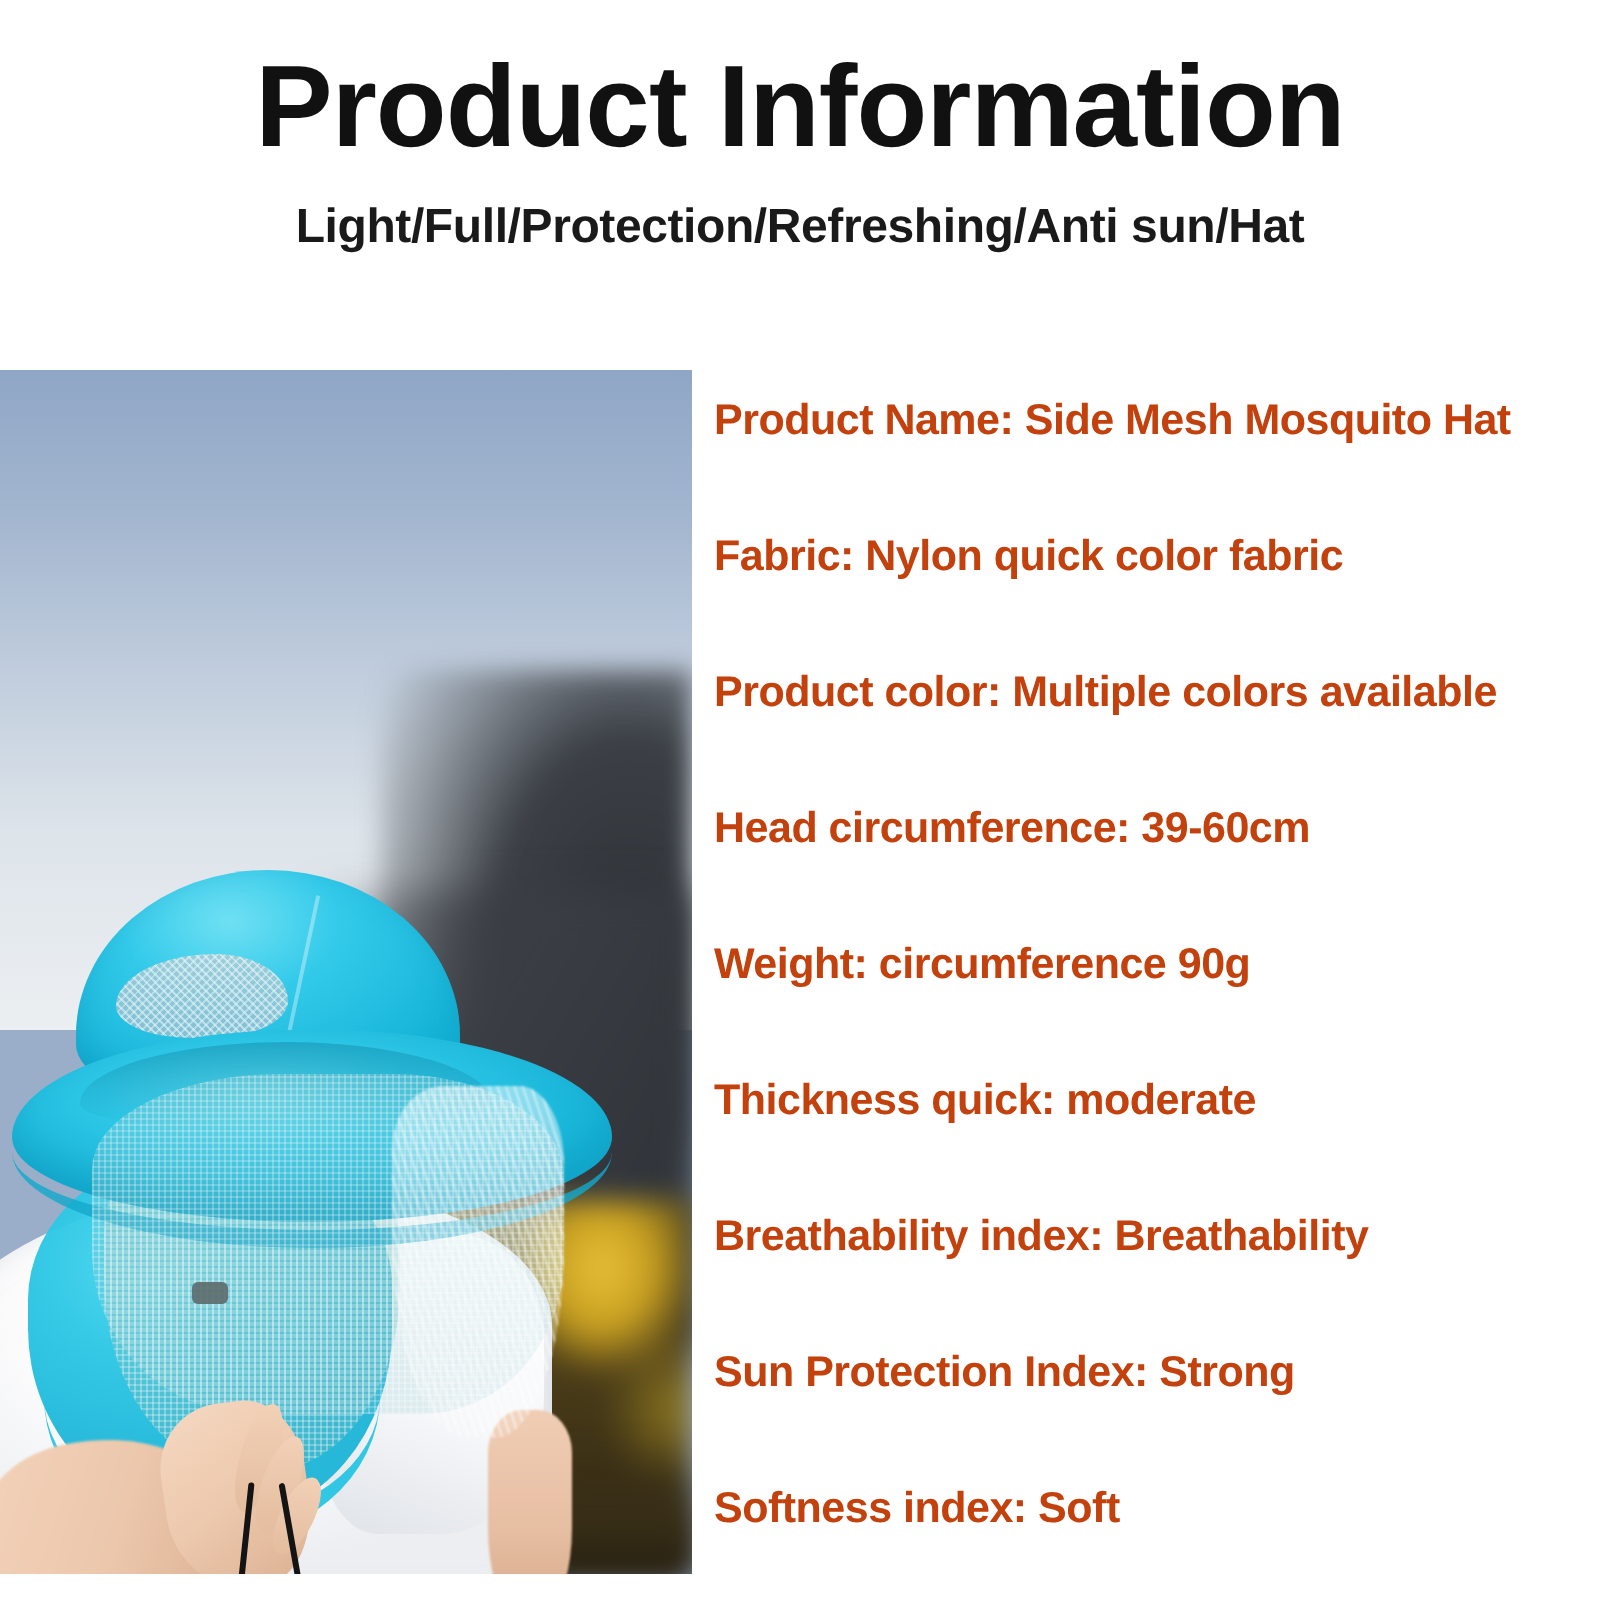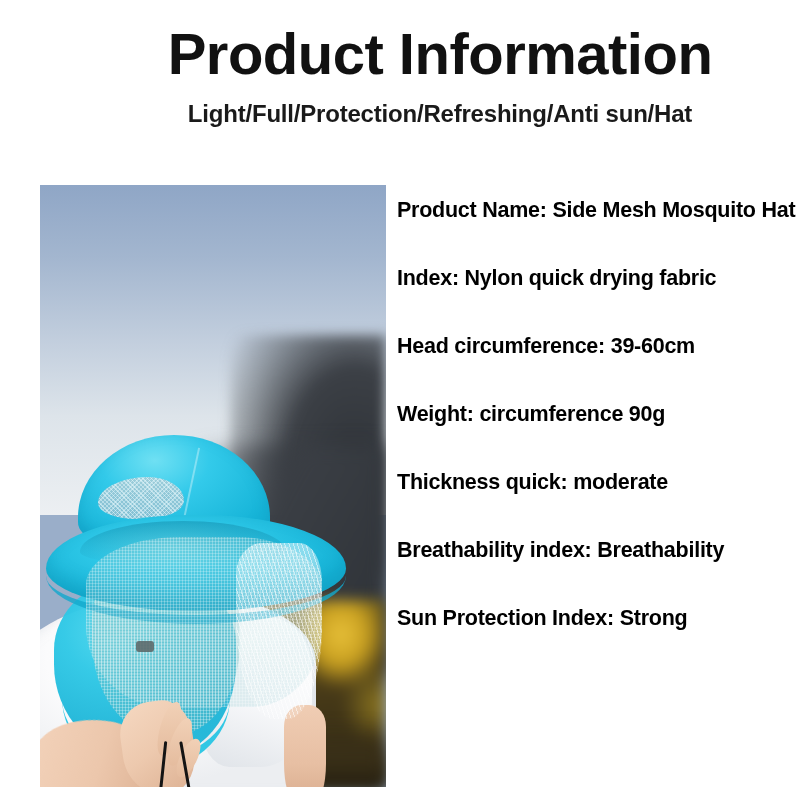--- a/index.html
+++ b/index.html
@@ -12,21 +12,20 @@
     height: 800px;
     overflow: hidden;
     font-family: "Liberation Sans", sans-serif;
     -webkit-font-smoothing: antialiased;
   }
   #page {
     position: relative;
     width: 740px;
     height: 800px;
     background: #ffffff;
-    margin-left: 40px;
   }
 
   
   .header {
     position: absolute;
     left: 0;
     top: 0;
     width: 800px;
     height: 176px;
     text-align: center;
@@ -362,21 +361,21 @@
     width: 443px;
   }
   .spec-row {
     height: 68px;
     display: flex;
     align-items: center;
   }
   .spec-text {
     font-size: 21.5px;
     font-weight: 600;
-    color: #000000;
+    color: #c2410c;
     letter-spacing: -0.25px;
     white-space: nowrap;
   }
 </style>
 </head>
 <body>
 
 <div id="page">
 
   <div class="header">
@@ -429,32 +428,38 @@
       <div class="cord-v2"></div>
 
     </div>
   </div>
 
   <div class="specs">
     <div class="spec-row">
       <span class="spec-text">Product Name: Side Mesh Mosquito Hat</span>
     </div>
     <div class="spec-row">
-      <span class="spec-text">Index: Nylon quick drying fabric</span>
+      <span class="spec-text">Fabric: Nylon quick color fabric</span>
+    </div>
+    <div class="spec-row">
+      <span class="spec-text">Product color: Multiple colors available</span>
     </div>
     <div class="spec-row">
       <span class="spec-text">Head circumference: 39-60cm</span>
     </div>
     <div class="spec-row">
       <span class="spec-text">Weight: circumference 90g</span>
     </div>
     <div class="spec-row">
       <span class="spec-text">Thickness quick: moderate</span>
     </div>
     <div class="spec-row">
       <span class="spec-text">Breathability index: Breathability</span>
     </div>
     <div class="spec-row">
       <span class="spec-text">Sun Protection Index: Strong</span>
     </div>
+    <div class="spec-row">
+      <span class="spec-text">Softness index: Soft</span>
+    </div>
   </div>
 
 </div>
 
 </body></html>

